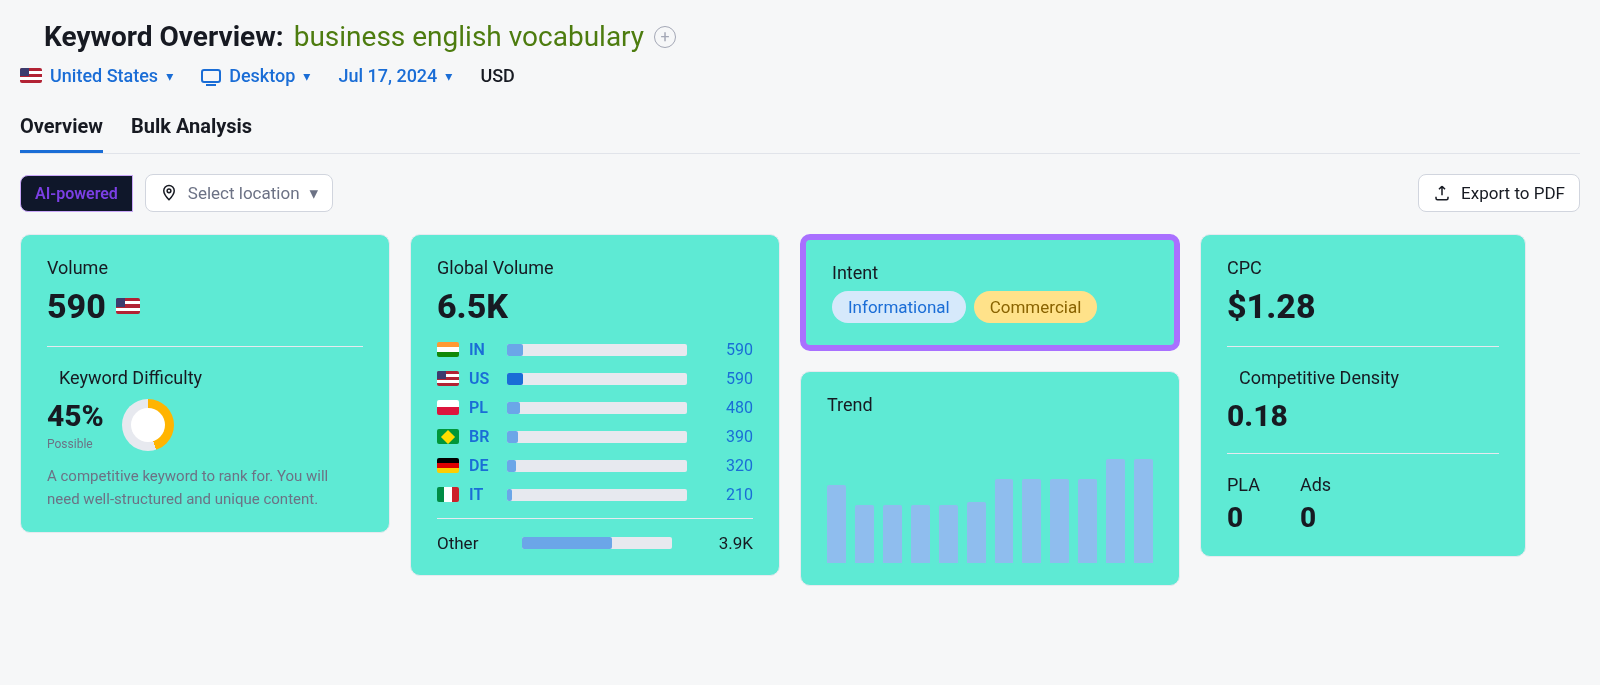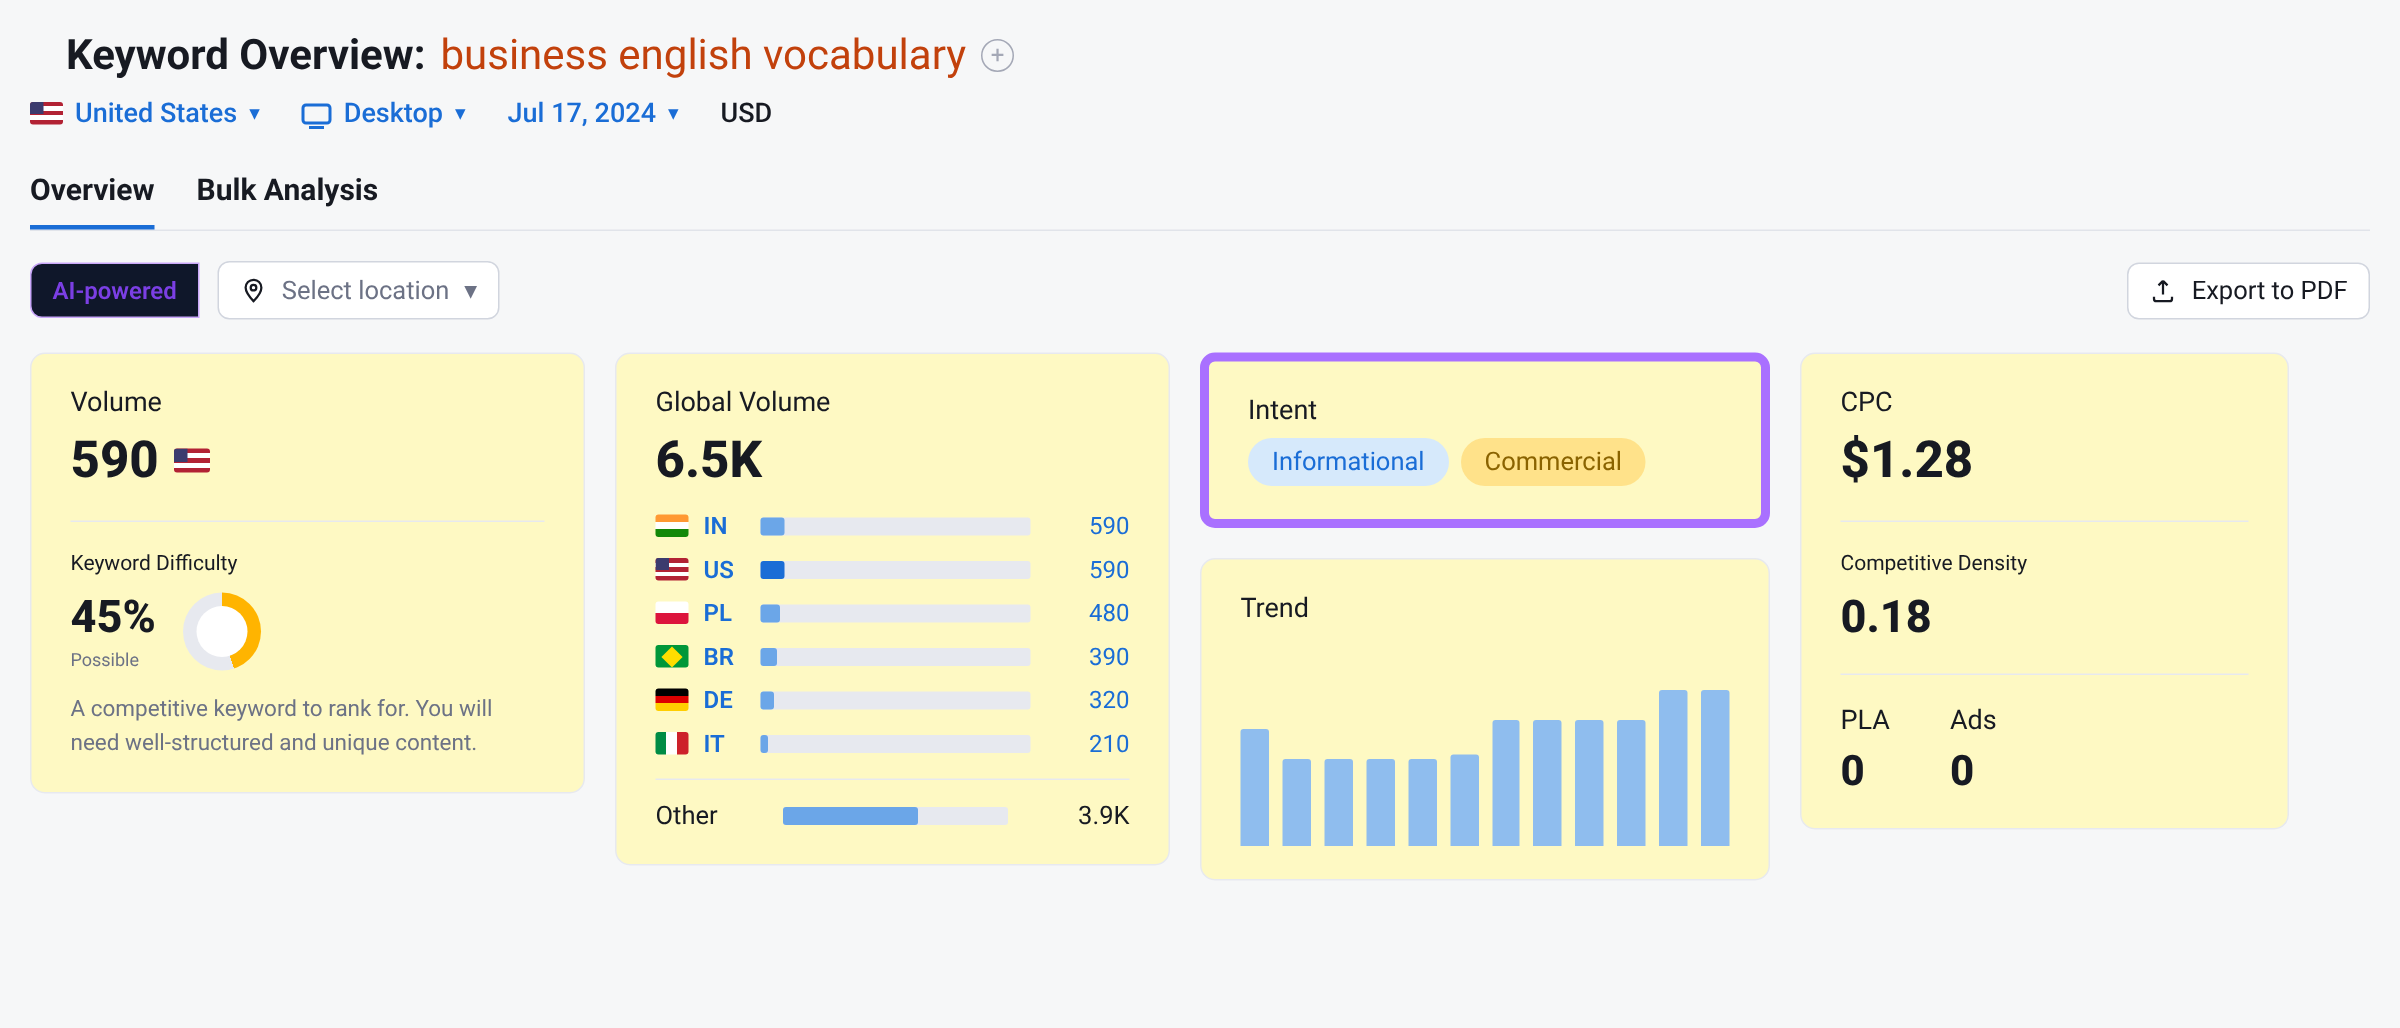--- a/index.html
+++ b/index.html
@@ -5,21 +5,21 @@
 * { box-sizing: border-box; margin: 0; padding: 0; }
 body {
   font-family: -apple-system, BlinkMacSystemFont, "Segoe UI", Roboto, Helvetica, Arial, sans-serif;
   background: #f6f7f8;
   color: #171a22;
   padding: 20px;
   width: 1600px;
 }
 .header-row { display: flex; align-items: center; gap: 10px; margin-bottom: 12px; }
 .page-title { font-size: 28px; font-weight: 700; margin-left: 24px; }
-.page-keyword { font-size: 28px; font-weight: 400; color: #c2410c; }
+.page-keyword { font-size: 28px; font-weight: 400; color: #4d7c0f; }
 .add-circle {
   width: 22px; height: 22px; border: 1.5px solid #a4a8b6; border-radius: 50%;
   display: inline-flex; align-items: center; justify-content: center; color: #a4a8b6;
   font-size: 16px; line-height: 1; cursor: pointer;
 }
 .filters-row { display: flex; align-items: center; gap: 28px; margin-bottom: 28px; }
 .filter { display: inline-flex; align-items: center; gap: 8px; color: #1a6dd6; font-size: 18px; cursor: pointer; font-weight: 500;}
 .filter .chev { font-size: 14px; color: #1a6dd6; }
 .filter-static { color: #171a22; font-size: 18px; font-weight: 500;}
 .flag { width: 22px; height: 15px; display: inline-block; border-radius: 2px; position: relative; overflow: hidden; }
@@ -56,25 +56,25 @@
   display:inline-flex; align-items:center; gap:10px; font-size:17px; color:#6c7285; cursor:pointer;
 }
 .spacer { flex:1; }
 .btn {
   border:1px solid #d1d5de; border-radius:8px; padding:8px 14px; background:#fff;
   display:inline-flex; align-items:center; gap:10px; font-size:17px; color:#171a22; cursor:pointer;
 }
 .count-pill { border:1px solid #d1d5de; border-radius:20px; padding:2px 10px; font-size:14px; color:#6c7285; }
 
 .cards { display:flex; gap:20px; align-items:flex-start; }
-.card { background:#fef9c3; border:1px solid #e7e9ef; border-radius:10px; padding:22px 26px; }
+.card { background:#5eead4; border:1px solid #e7e9ef; border-radius:10px; padding:22px 26px; }
 .card-title { font-size:18px; color:#171a22; margin-bottom:8px; }
 .big { font-size:34px; font-weight:800; }
 .hr { border:none; border-top:1px solid #e7e9ef; margin:20px 0; }
-.sub { font-size:14px; color:#171a22; margin-bottom:10px; }
+.sub { font-size:18px; color:#171a22; margin-bottom:10px;margin-left:12px; }
 .kd-row { display:flex; align-items:center; gap:18px; }
 .kd-val { font-size:30px; font-weight:800; }
 .kd-label-small { font-size:12px; color:#6c7285; margin-top:4px; }
 .desc { font-size:15px; color:#6c7285; margin-top:14px; line-height:1.5; }
 .donut { width:52px; height:52px; border-radius:50%;
   background: conic-gradient(#ffb400 0 45%, #e7e9ef 45% 100%); position:relative; }
 .donut::after { content:""; position:absolute; inset:9px; background:#fff; border-radius:50%; }
 
 .gv-row { display:flex; align-items:center; gap:10px; margin:10px 0; }
 .gv-cc { width:28px; color:#1a6dd6; font-weight:600; font-size:16px; }

